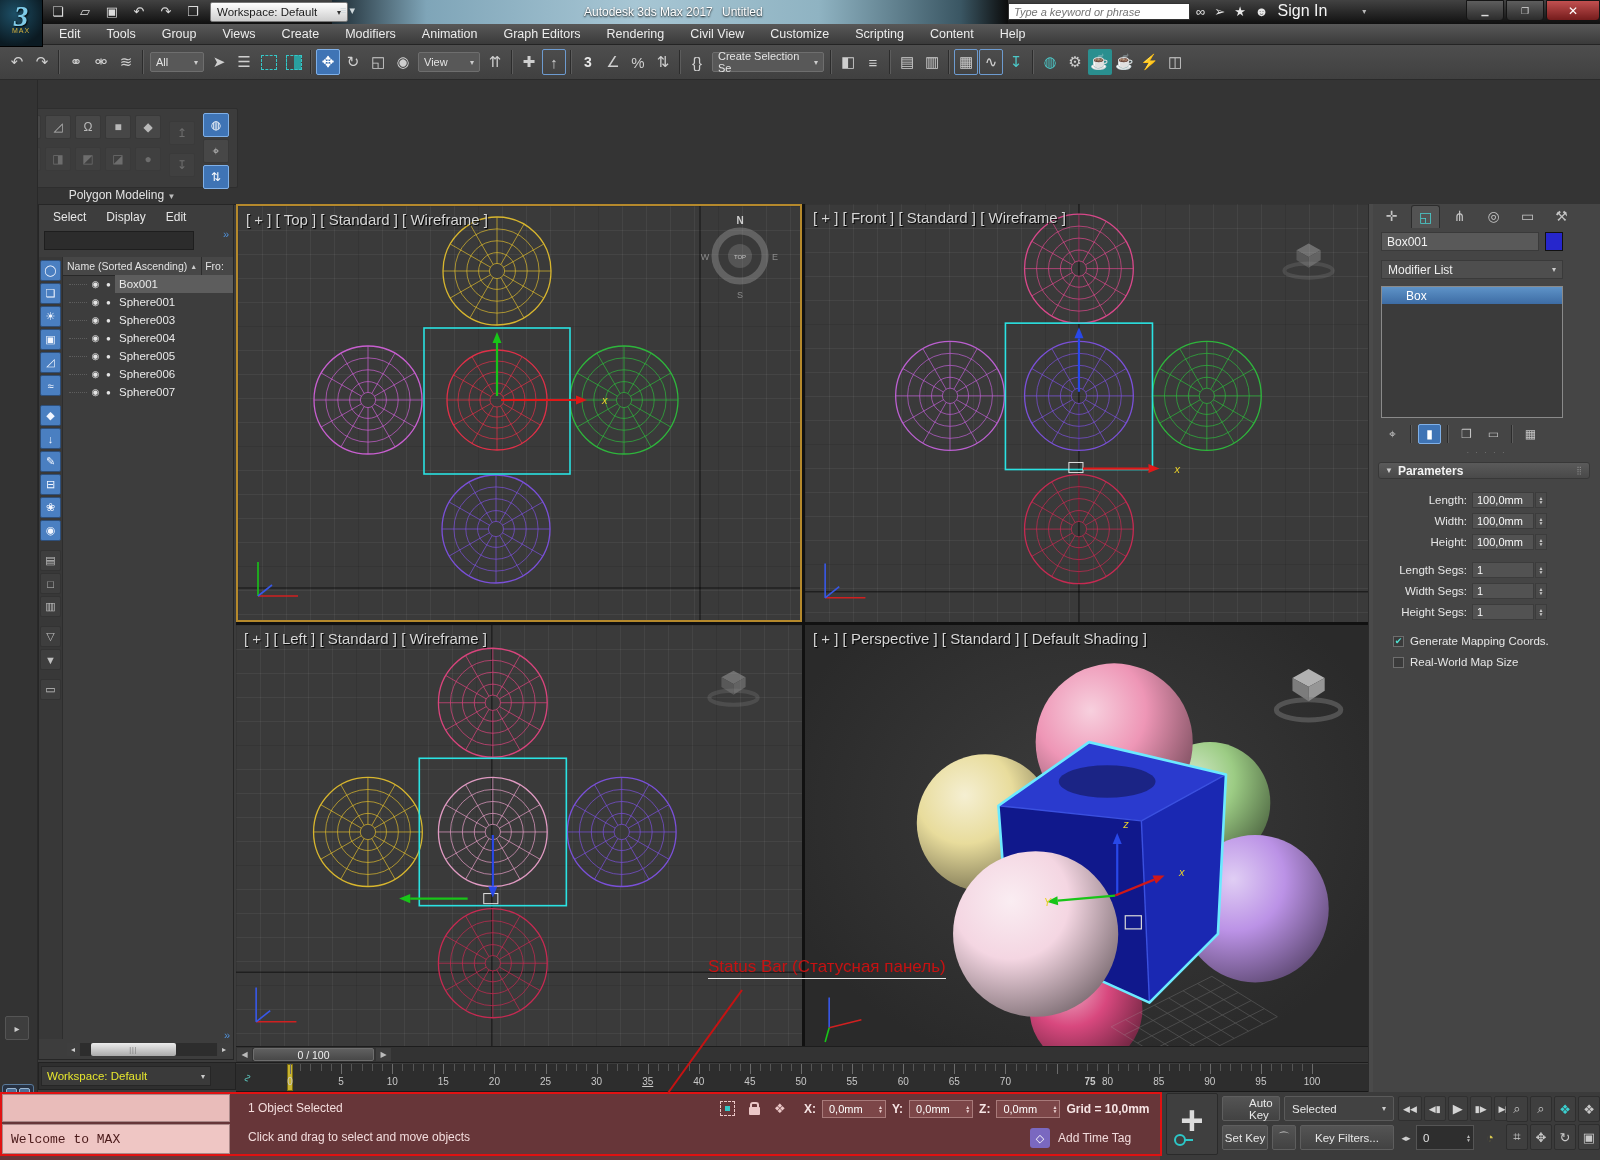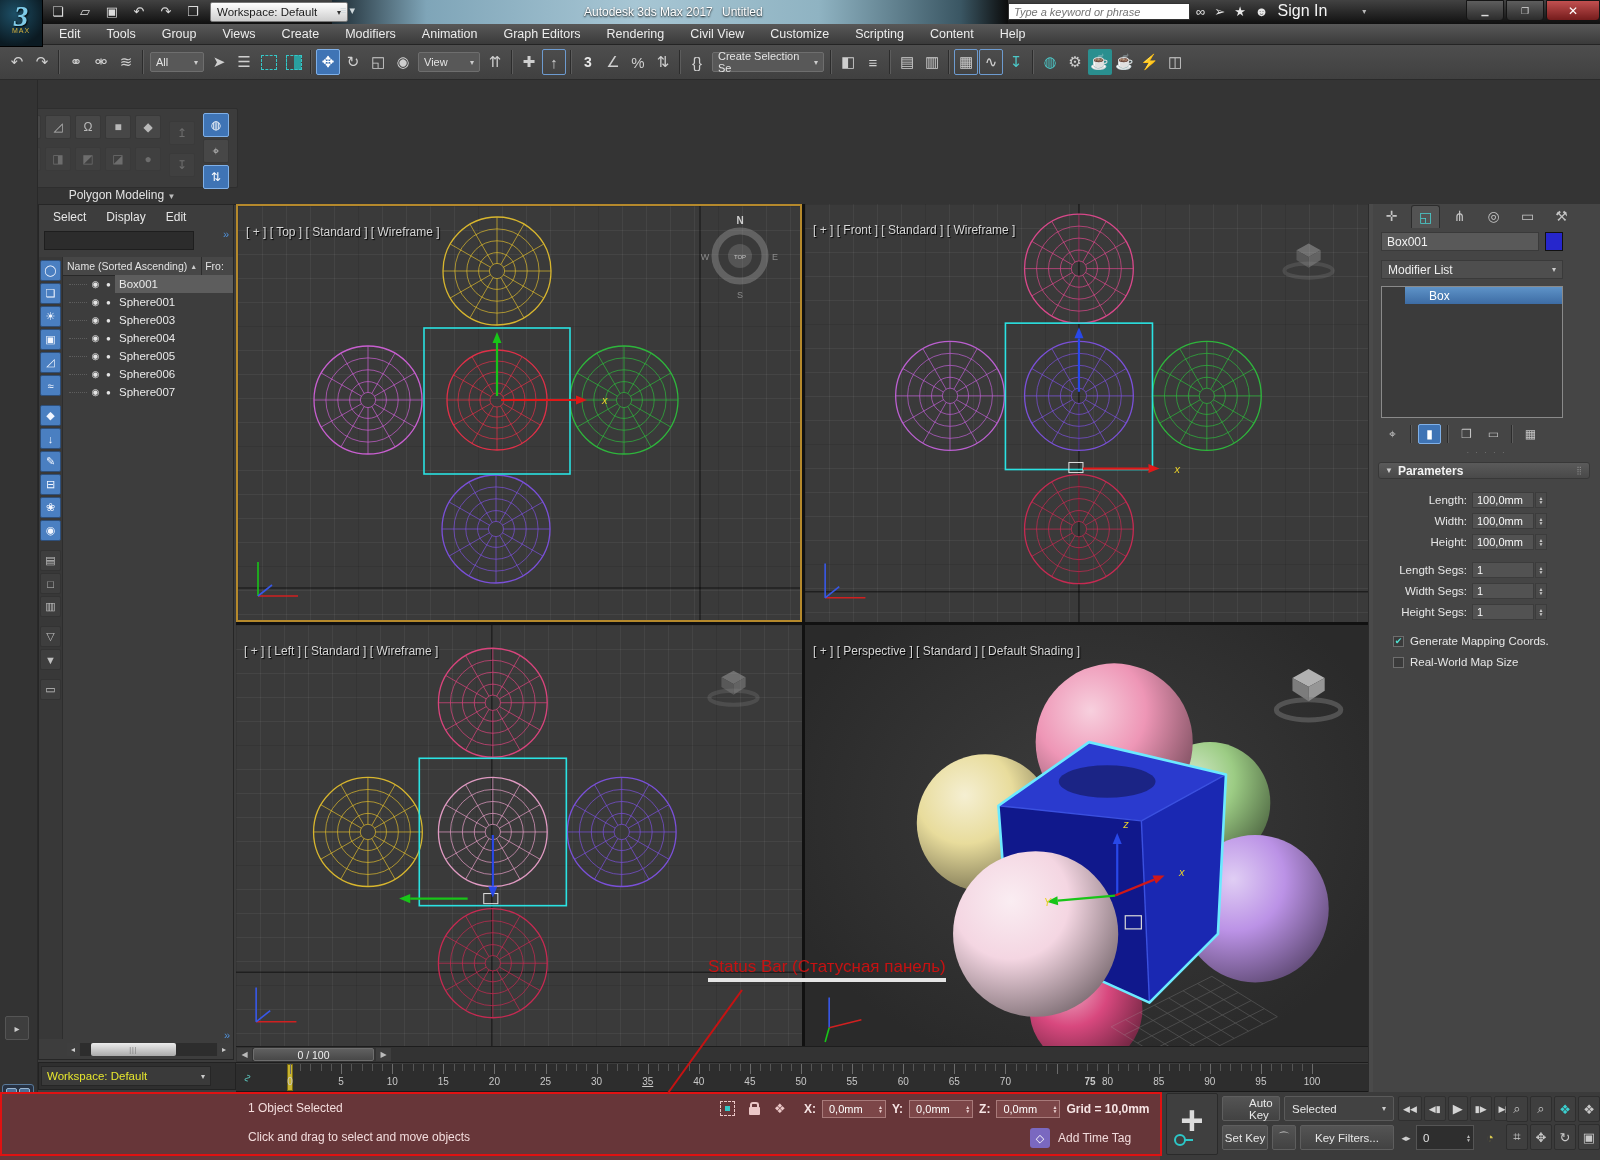--- a/index.html
+++ b/index.html
@@ -123,21 +123,21 @@
   #vp-wrap{position:absolute;left:236px;top:204px;width:1132px;height:842px;background:#111;}
   .vp{position:absolute;background-color:#3a3a3a;overflow:hidden;
     background-image:linear-gradient(rgba(0,0,0,.22) 1px,transparent 1px),linear-gradient(90deg,rgba(0,0,0,.22) 1px,transparent 1px),
       linear-gradient(rgba(255,255,255,.05) 1px,transparent 1px),linear-gradient(90deg,rgba(255,255,255,.05) 1px,transparent 1px);
     background-size:120px 120px,120px 120px,24px 24px,24px 24px;}
   #vp-top{left:0;top:0;width:566px;height:418px;border:2px solid #b5892c;box-sizing:border-box;}
   #vp-front{left:569px;top:0;width:563px;height:418px;}
   #vp-left{left:0;top:421px;width:566px;height:421px;}
   #vp-persp{left:569px;top:421px;width:563px;height:421px;background-image:none;
     background:radial-gradient(ellipse at 50% 45%,#3d3d3d 0%,#2a2a2a 80%);}
-  .vp-label{position:absolute;left:8px;top:19px;font-size:12px;color:#d6d6d6;z-index:6;text-shadow:1px 1px 1px #000;white-space:nowrap;}
+  .vp-label{position:absolute;left:8px;top:5px;font-size:15px;color:#d6d6d6;z-index:6;text-shadow:1px 1px 1px #000;white-space:nowrap;}
   .scene{position:absolute;left:0;top:0;width:100%;height:100%;}
   
   #timeslider{position:absolute;left:236px;top:1046px;width:1132px;height:17px;background:#333;
     border-top:1px solid #1d1d1d;border-bottom:1px solid #1d1d1d;box-sizing:border-box;}
   .ts-arrow{position:absolute;width:15px;height:13px;top:1px;background:#3e3e3e;color:#bbb;font-size:8px;
     display:flex;align-items:center;justify-content:center;}
   #ts-left{left:1px;} #ts-right{left:140px;}
   #ts-thumb{position:absolute;left:17px;top:1px;width:121px;height:13px;background:linear-gradient(#606060,#484848);
     border:1px solid #6e6e6e;border-radius:2px;color:#f0f0f0;font-size:10.5px;text-align:center;line-height:12px;box-sizing:border-box;}
   #trackbar{position:absolute;left:236px;top:1064px;width:1132px;height:28px;background:#2d2d2d;border-bottom:1px solid #191919;box-sizing:border-box;}
@@ -202,42 +202,42 @@
   .cp-tab{width:29px;height:23px;display:flex;align-items:center;justify-content:center;color:#c4c4c4;font-size:14px;border-radius:3px 3px 0 0;box-sizing:border-box;}
   .cp-tab.active{background:#535353;border:1px solid #2c2c2c;border-bottom:none;color:#4ad0d0;}
   #cp-name{position:absolute;left:8px;top:28px;width:158px;height:19px;background:#595959;border:1px solid #3a3a3a;
     color:#f2f2f2;font-size:12px;display:flex;align-items:center;padding:0 5px;box-sizing:border-box;}
   #cp-swatch{position:absolute;left:172px;top:28px;width:18px;height:19px;background:#2626cc;border:1px solid #111;box-sizing:border-box;}
   #cp-modlist{position:absolute;left:8px;top:56px;width:182px;height:19px;background:#4e4e4e;border:1px solid #3a3a3a;
     display:flex;align-items:center;padding:0 6px;font-size:12px;color:#eee;box-sizing:border-box;}
   #cp-modlist .caret{margin-left:auto;font-size:8px;color:#ccc;}
   #cp-stack{position:absolute;left:8px;top:82px;width:182px;height:132px;background:#3b3b3b;border:1px solid #8a8a8a;box-sizing:border-box;}
   .stack-row{height:17px;display:flex;align-items:center;font-size:12px;color:#fff;padding-left:24px;}
-  .stack-row.sel{background:linear-gradient(#5e93c8,#3d6ca4);margin-left:23px;}
+  .stack-row.sel{background:linear-gradient(#5e93c8,#3d6ca4);}
   #cp-stacktools{position:absolute;left:8px;top:220px;display:flex;gap:4px;align-items:center;}
   .st-btn{width:23px;height:20px;display:flex;align-items:center;justify-content:center;color:#c4c4c4;font-size:12px;border-radius:2px;box-sizing:border-box;}
   .st-active{background:#3f74b5;border:1px solid #7fb0e8;color:#fff;}
   .st-sep{width:1px;height:18px;background:#2c2c2c;border-right:1px solid #5c5c5c;margin:0 2px;}
   #cp-grip{position:absolute;left:0;top:244px;width:100%;text-align:center;color:#777;font-size:8px;letter-spacing:2px;}
   #cp-rollout{position:absolute;left:5px;top:258px;width:212px;height:17px;background:linear-gradient(#5a5a5a,#494949);
     border:1px solid #383838;border-radius:3px;display:flex;align-items:center;padding:0 6px;font-size:12px;color:#f2f2f2;font-weight:bold;box-sizing:border-box;}
   #cp-rollout .arr{font-size:8px;margin-right:5px;color:#ccc;}
   #cp-rollout .grip{margin-left:auto;color:#8a8a8a;font-size:8px;letter-spacing:1px;font-weight:normal;}
   #cp-params{position:absolute;left:6px;top:284px;width:214px;}
   .prow{position:absolute;left:0;width:100%;height:18px;font-size:11.5px;color:#e6e6e6;}
   .plabel{position:absolute;left:0;width:88px;text-align:right;top:2px;}
   .pfield{position:absolute;left:93px;top:0;width:62px;height:16px;background:#525252;border:1px solid #3c3c3c;
     display:flex;align-items:center;padding-left:4px;font-size:11px;color:#fafafa;box-sizing:border-box;}
   .pspin{position:absolute;left:156px;top:0;width:12px;height:16px;display:flex;flex-direction:column;align-items:center;
     justify-content:center;font-size:5px;line-height:4px;color:#ccc;background:#4a4a4a;border:1px solid #3c3c3c;box-sizing:border-box;}
   .pcheck{position:absolute;left:14px;display:flex;align-items:center;gap:6px;font-size:11.5px;color:#e6e6e6;height:14px;}
   .cbox{width:11px;height:11px;background:#3a3a3a;border:1px solid #6e6e6e;display:flex;align-items:center;justify-content:center;
     font-size:9px;color:#50e0d0;box-sizing:border-box;flex:none;}
   
-  #ann-text{position:absolute;left:708px;top:957px;font-size:17px;color:#c61212;border-bottom:4px solid #e5e5e5;
+  #ann-text{position:absolute;left:708px;top:957px;font-size:17px;color:#c61212;border-bottom:1px solid #e5e5e5;
     padding-bottom:1px;z-index:121;background:transparent;}
   #ann-svg{position:absolute;left:0;top:0;width:1600px;height:1160px;z-index:119;pointer-events:none;}
 </style>
 </head>
 <body>
 
 <div id="app">
 
   <div id="titlebar">
     <div id="blueband"></div>
@@ -1046,20 +1046,24 @@
       <span class="tick-num" style="left: 769.4px;">70</span>
       <span class="tick-num" style="left: 854px; font-weight: bold;">75</span>
       <span class="tick-num" style="left: 871.6px;">80</span>
       <span class="tick-num" style="left: 922.7px;">85</span>
       <span class="tick-num" style="left: 973.8px;">90</span>
       <span class="tick-num" style="left: 1024.9px;">95</span>
       <span class="tick-num" style="left: 1076px;">100</span>
     </div>
 
   <div id="statusbar">
+    <div id="listener">
+      <div class="lst-top"></div>
+      <div class="lst-bot">Welcome to MAX</div>
+    </div>
     <span id="sb-line1">1 Object Selected</span>
     <span id="sb-line2">Click and drag to select and move objects</span>
     <div id="sb-icons">
       <span class="sb-box">
           <i></i>
         </span>
       <span class="lock"></span>
       <span class="sb-gizmo">❖</span>
     </div>
     <div id="sb-coords">

